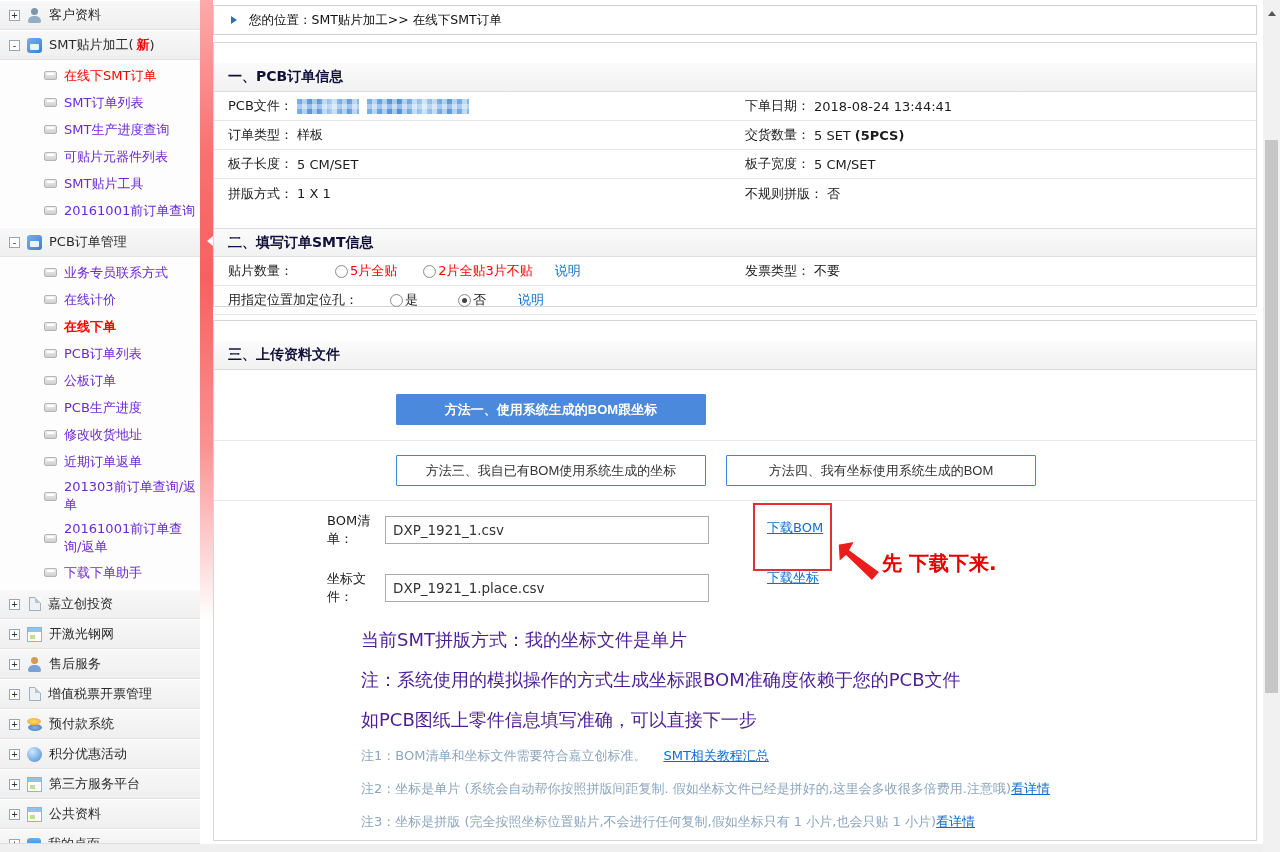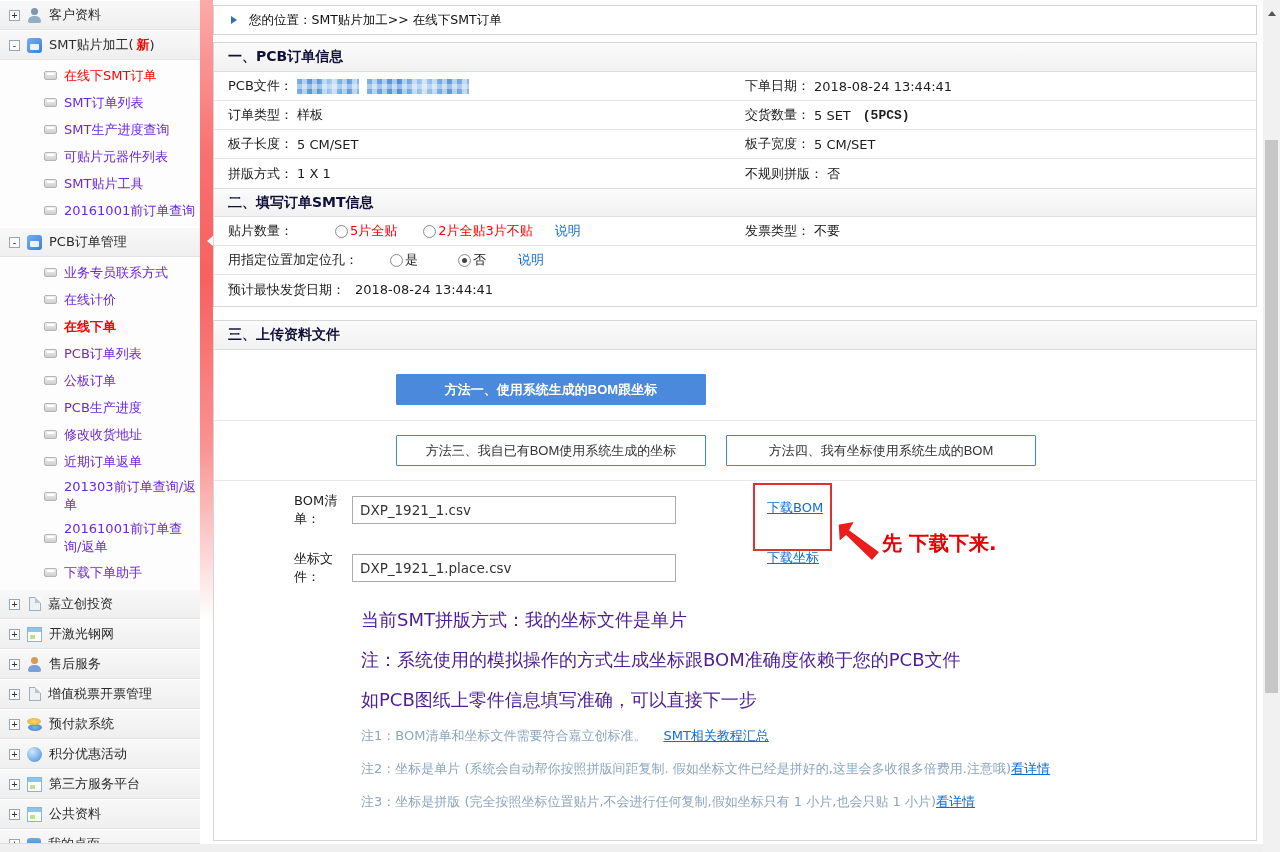--- a/index.html
+++ b/index.html
@@ -57,30 +57,30 @@
   .content { position:absolute; left:213px; top:0; width:1044px; height:844px; background:#fff; }
   .crumb-box { position:absolute; left:0; top:5px; right:0; height:30px; background:#fff;
     border:1px solid #d2d2d2; display:flex; align-items:center; padding-left:17px; }
   .crumb-tri { width:0; height:0; border:4px solid transparent; border-left:6px solid #2f6db5; margin-right:8px; }
   .crumb-txt { font-size:12.5px; color:#111; }
 
   .box { position:absolute; left:0; right:0; border:1px solid #d6d6d6; background:#fff; }
   .box1 { top:42px; height:265px; }
   .box2 { top:320px; height:521px; }
   .sec-hd { height:29px; background:linear-gradient(#fbfbfb,#f1f1f1); border-bottom:1px solid #ddd;
-    display:flex; align-items:center; padding-left:14px; font-size:14px; font-weight:bold; color:#10103a; }
+    display:flex; align-items:center; padding-left:14px; font-size:14px; font-weight:bold; color:#10103a;margin-top:20px; }
   .sec-hd2 { border-top:1px solid #ddd; }
 
   .info-row { height:29px; display:flex; align-items:center; border-bottom:1px solid #e4e4e4; font-size:13px; color:#1c1c1c; }
   .info-row:last-child { border-bottom:none; }
   .cell-l { width:531px; padding-left:14px; display:flex; align-items:center; flex:none; }
   .cell-r { display:flex; align-items:center; }
   .ilabel { margin-right:4px; white-space:nowrap; }
   .ival { white-space:nowrap; }
-  .ibold { font-weight:bold; margin-left:12px;font-family:Liberation Mono, monospace; }
+  .ibold { font-weight:bold; margin-left:4px; }
 
   .censor { display:inline-flex; gap:8px; align-items:center; }
   .censor i { display:inline-block; height:15px;
     background:
       repeating-linear-gradient(90deg, rgba(255,255,255,0) 0 5px, rgba(255,255,255,.5) 5px 10px),
       repeating-linear-gradient(0deg, rgba(255,255,255,0) 0 5px, rgba(230,240,255,.45) 5px 10px),
       linear-gradient(90deg,#7fb0e8,#4c8fd8 30%,#a9cdf0 55%,#5e9ad8 80%,#8db9e8); }
   .censor .c1 { width:62px; } .censor .c2 { width:102px; }
 
   .radio { width:13px; height:13px; border-radius:50%; border:1px solid #8f8f8f;
@@ -94,21 +94,21 @@
   .mrow { display:flex; gap:20px; margin:24px 0 0 182px; }
   .mrow2 { margin-top:14px; }
   .mbtn { width:310px; height:31px; border:1px solid #3f87d8; background:#fff; color:#333;
     font-size:13px; display:flex; align-items:center; justify-content:center; cursor:pointer; border-radius:1px; }
   .mbtn.primary { background:#4a89dc; border-color:#4a89dc; color:#fff; font-weight:bold; }
   .sep { border-top:1px solid #e9e9e9; margin-top:15px; }
   .sep2 { margin-top:14px; }
 
   
   .form-area { position:relative; margin-top:11px; }
-  .file-row { display:flex; align-items:center; padding-left:80px; margin-bottom:22px; }
+  .file-row { display:flex; align-items:center; padding-left:113px; margin-bottom:22px; }
   .file-label { width:58px; font-size:13px; color:#1c1c1c; flex:none; }
   .file-input { width:324px; height:28px; border:1px solid #ababab; font-size:13.5px; color:#333;
     padding-left:7px; background:#fff; font-family:"DejaVu Sans","Liberation Sans",sans-serif; }
   .dl-box { position:absolute; left:539px; top:-9px; width:79px; height:68px; border:2px solid #e23030; }
   .dl-a { position:absolute; left:12px; font-size:13px; }
   .dl-bom { top:14px; } .dl-coord { top:64px; }
   .annot-arrow { position:absolute; left:622px; top:28px; }
   .annot-txt { position:absolute; left:668px; top:38px; font-size:20px; font-weight:bold; color:#e60000; white-space:nowrap; }
 
   .info-line { margin:16px 0 0 147px; font-size:18px; color:#4c1d95; }

